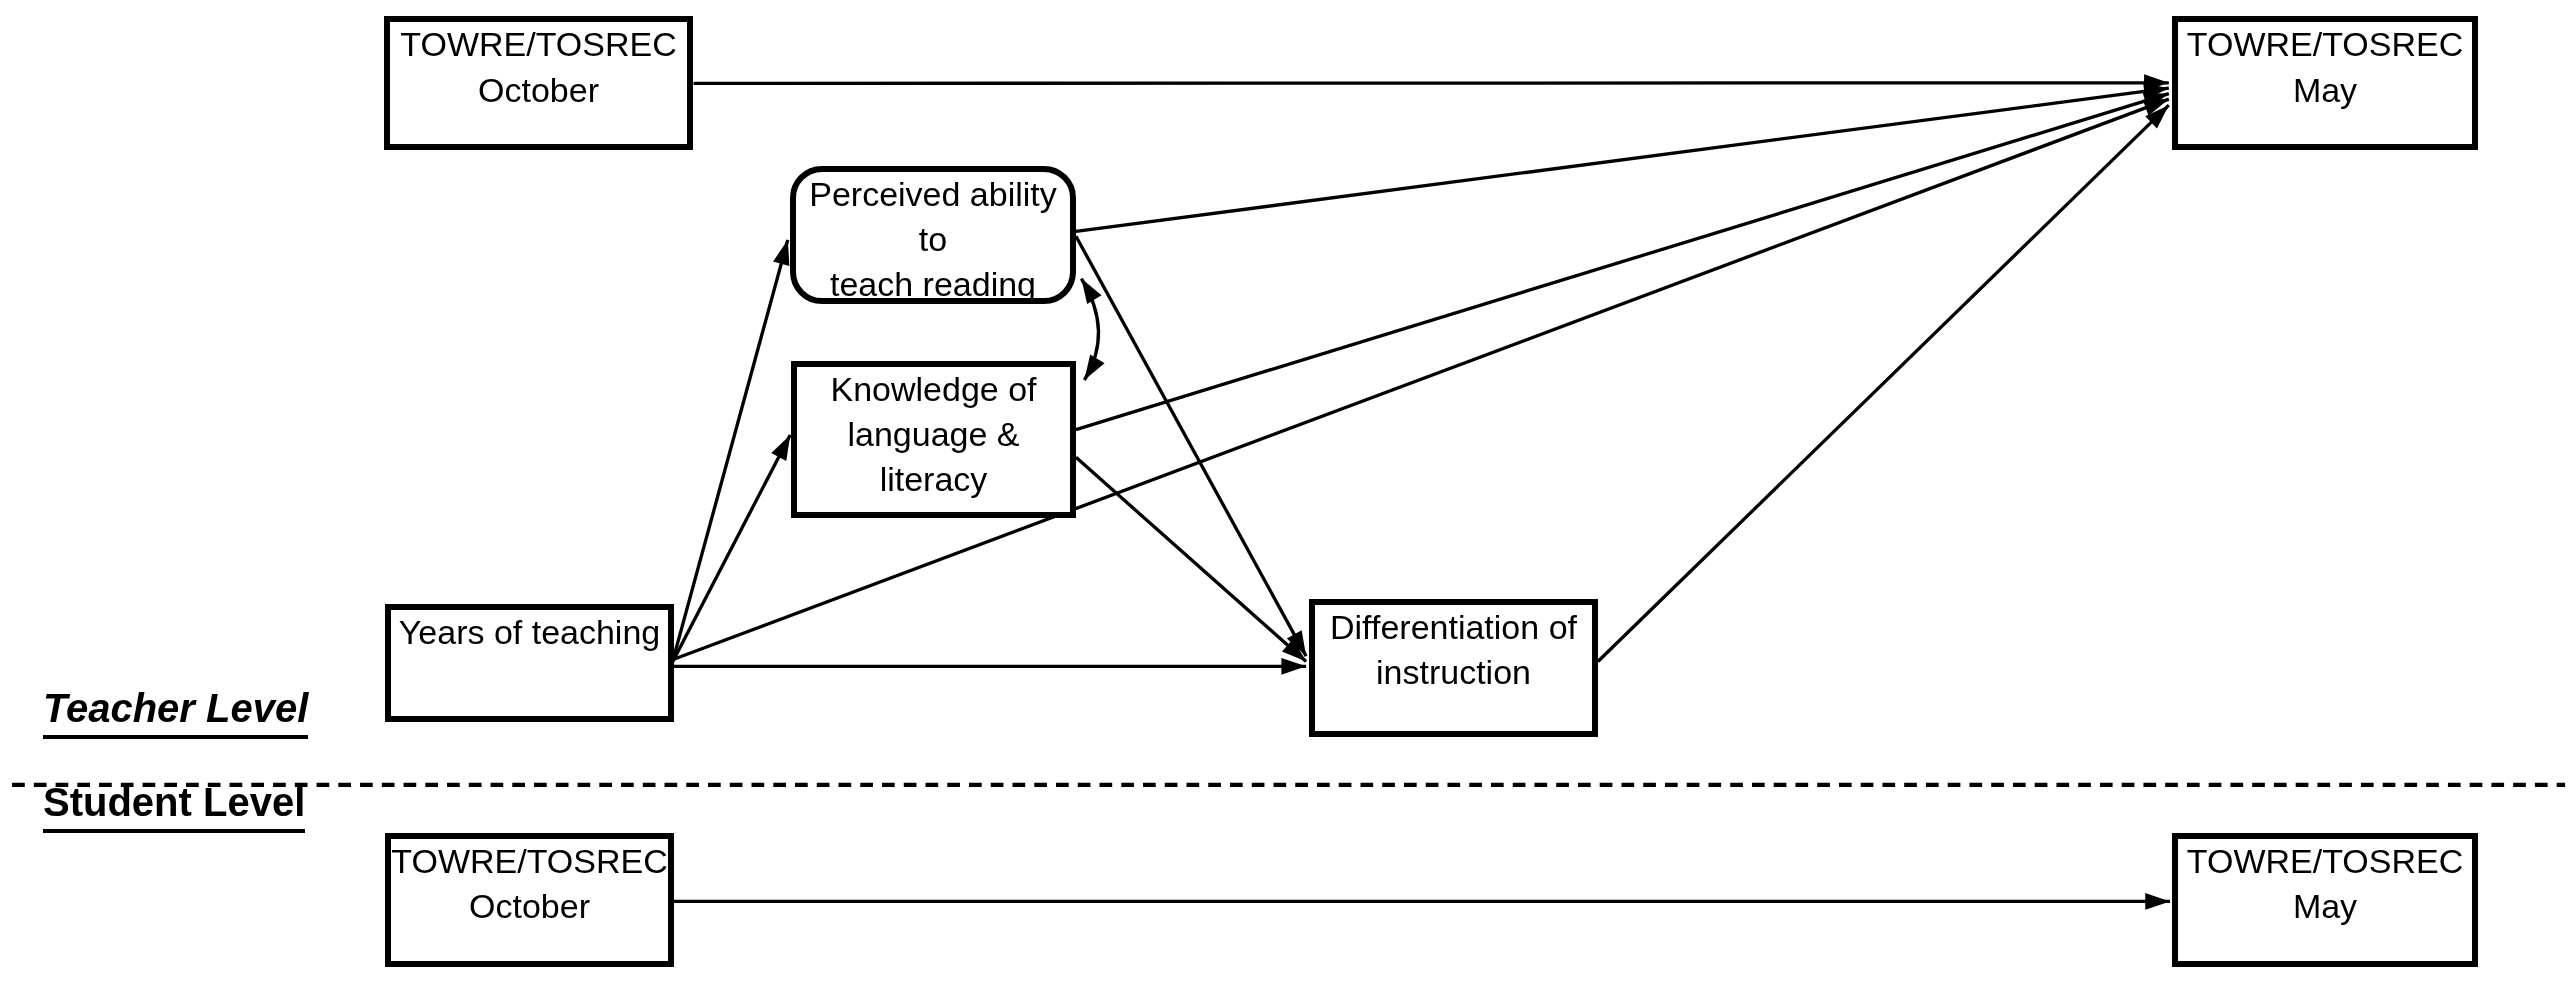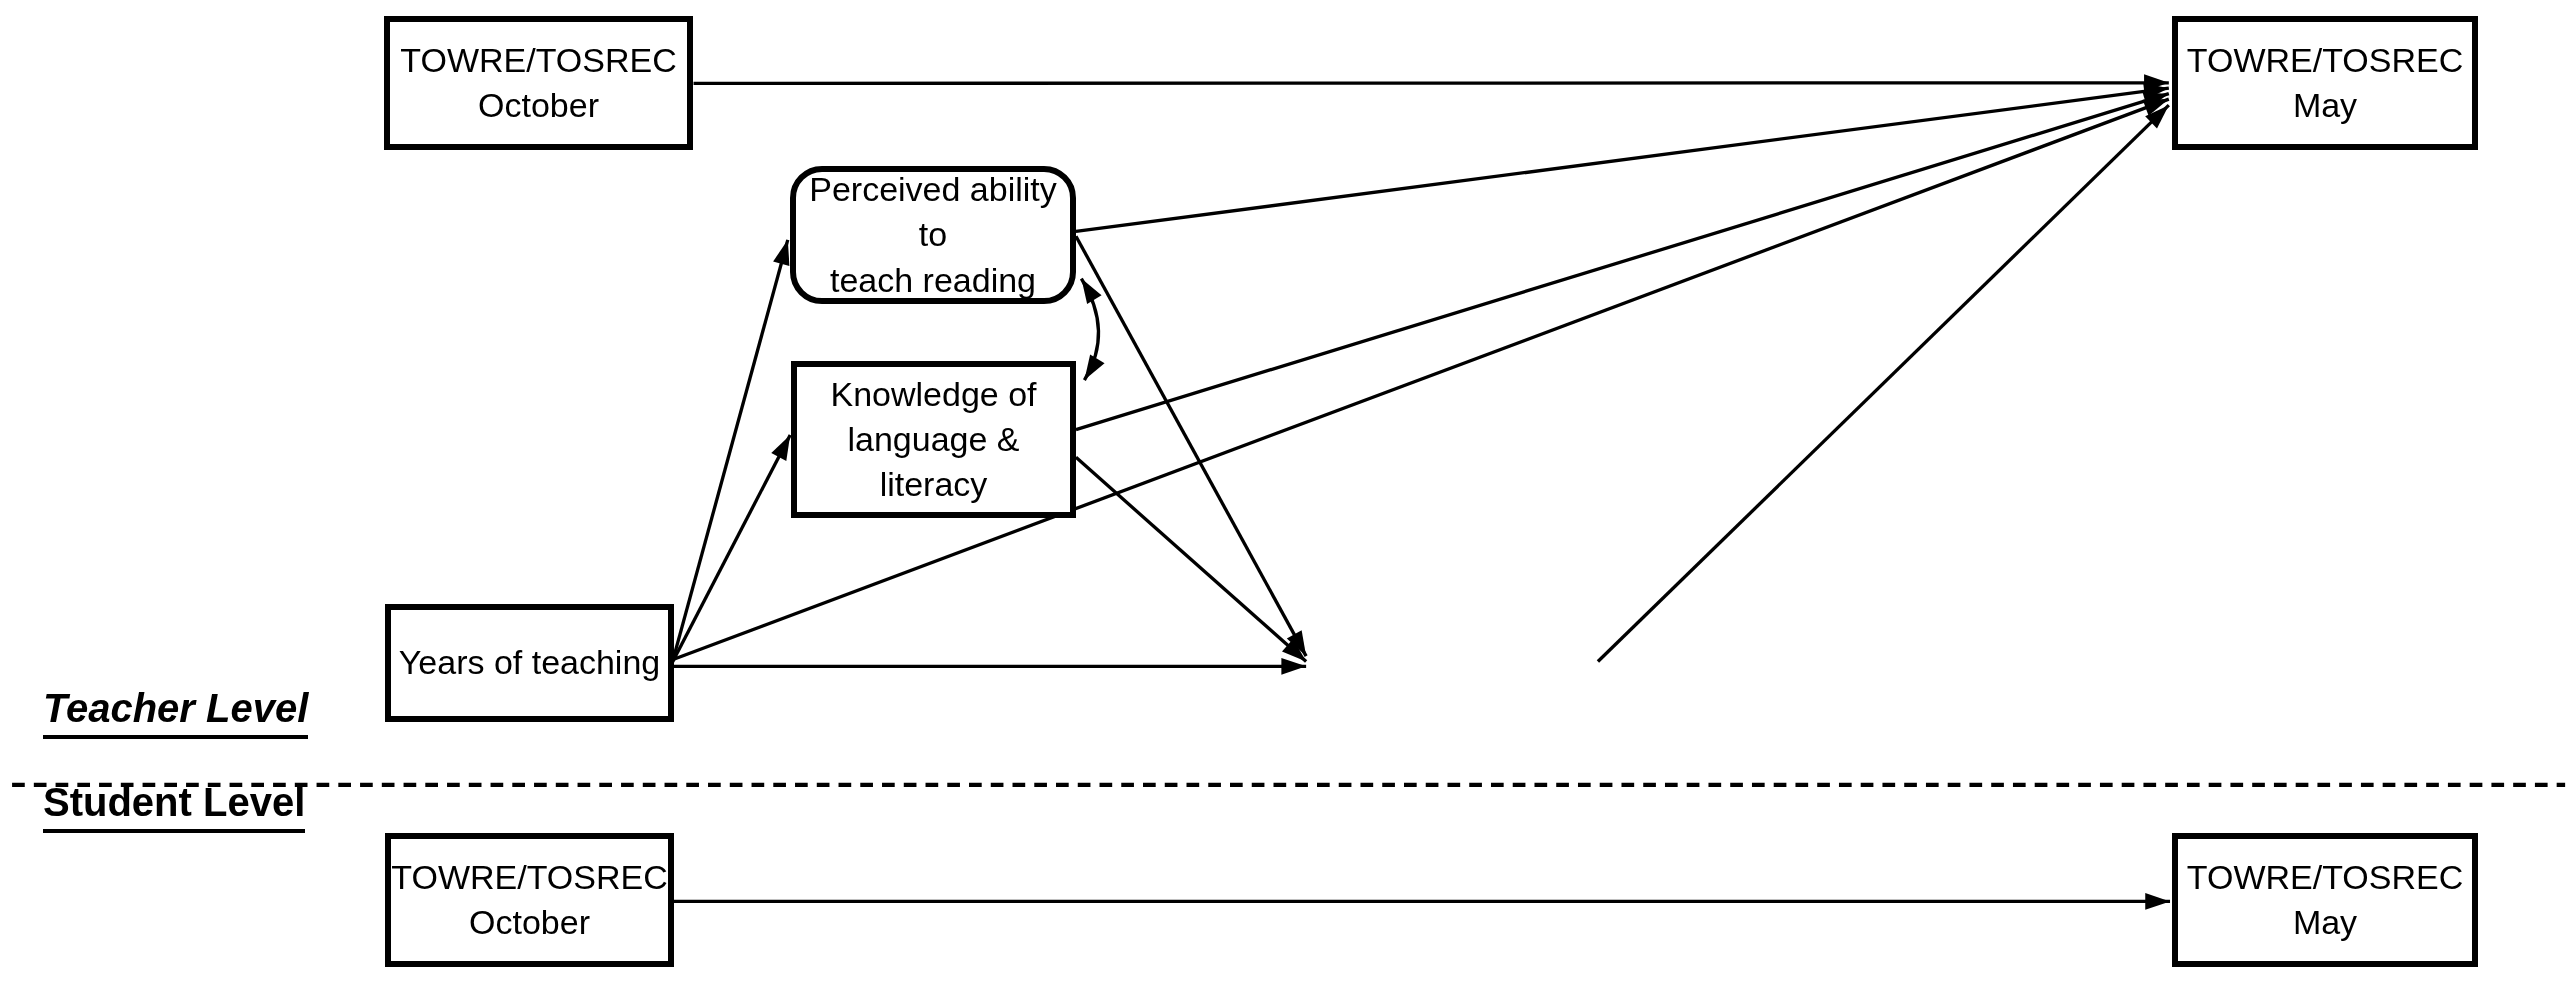--- a/index.html
+++ b/index.html
@@ -37,21 +37,20 @@
   }
   .box {
     position: absolute;
     z-index: 2;
     box-sizing: border-box;
     border: 6.6px solid #000000;
     background: #ffffff;
     display: flex;
     flex-direction: column;
     align-items: center;
-    justify-content: center;
     text-align: center;
     font-size: 34px;
     line-height: 1.33;
     color: #000000;
   }
   #b-teacher-october { left: 384px;  top: 16.3px;   width: 309px; height: 134px; }
   #b-teacher-may     { left: 2172px; top: 16.3px;   width: 306px; height: 134px; }
   #b-perceived       { left: 790px; top: 166px;  width: 286px; height: 138px; border-radius: 32px; }
   #b-knowledge       { left: 791px; top: 361px;  width: 285px; height: 157px; }
   #b-years           { left: 385px;  top: 604px;  width: 289px; height: 118px; }
@@ -119,20 +118,24 @@
   <div class="box" id="b-knowledge">
     <div>Knowledge of</div>
     <div>language &amp; literacy</div>
   </div>
 
   <div class="box" id="b-years">
     <div>Years of teaching</div>
     <div></div>
   </div>
 
+  <div class="box" id="b-differentiation">
+    <div>Differentiation of</div>
+    <div>instruction</div>
+  </div>
 
   <div class="box" id="b-student-october">
     <div>TOWRE/TOSREC</div>
     <div>October</div>
   </div>
 
   <div class="box" id="b-student-may">
     <div>TOWRE/TOSREC</div>
     <div>May</div>
   </div>

